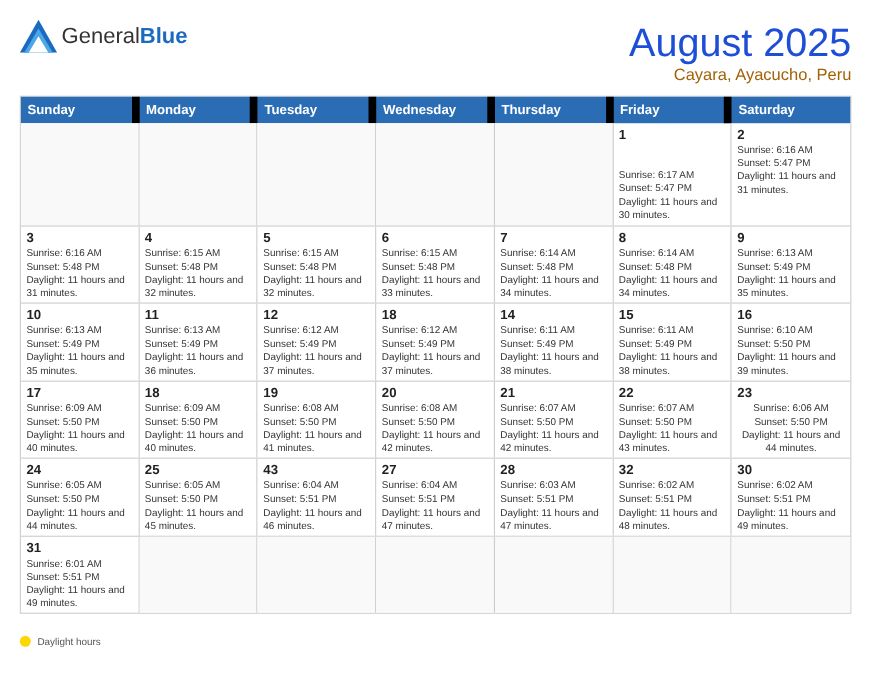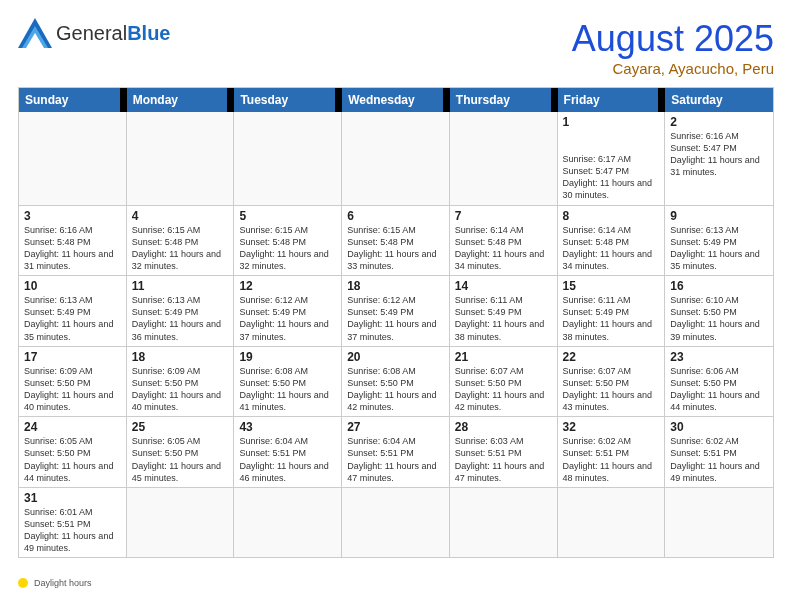--- a/index.html
+++ b/index.html
@@ -284,21 +284,21 @@
 Daylight: 11 hours and 42 minutes.</div>
           </div>
           <div class="cal-cell">
             <span class="day-num">22</span>
             <div class="cell-text" style="white-space: pre-line;">Sunrise: 6:07 AM
 Sunset: 5:50 PM
 Daylight: 11 hours and 43 minutes.</div>
           </div>
           <div class="cal-cell">
             <span class="day-num">23</span>
-            <div class="cell-text" style="white-space: pre-line;">Sunrise: 6:06 AM
+            <div class="cell-text" style="white-space: pre-line; text-align: center;">Sunrise: 6:06 AM
 Sunset: 5:50 PM
 Daylight: 11 hours and 44 minutes.</div>
           </div>
         </div>
         <div class="cal-row">
           <div class="cal-cell">
             <span class="day-num">24</span>
             <div class="cell-text" style="white-space: pre-line;">Sunrise: 6:05 AM
 Sunset: 5:50 PM
 Daylight: 11 hours and 44 minutes.</div>

